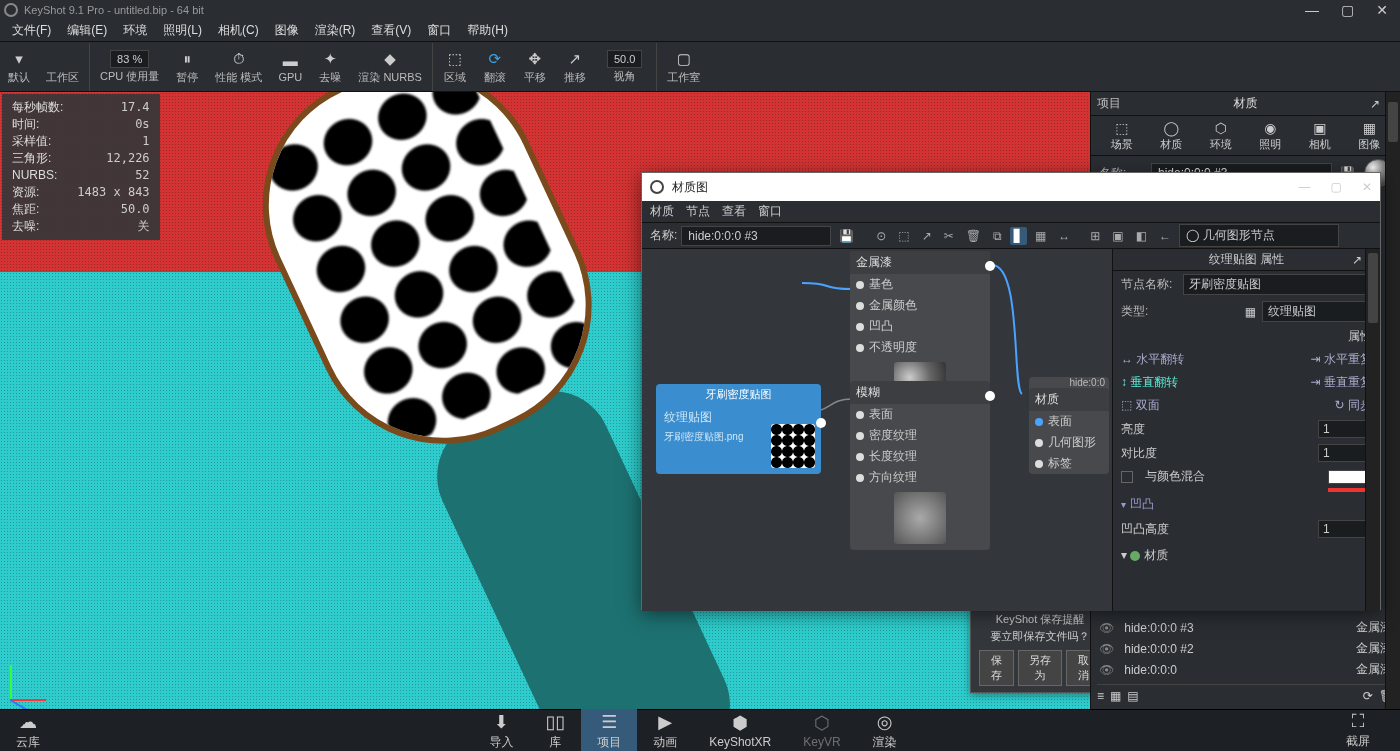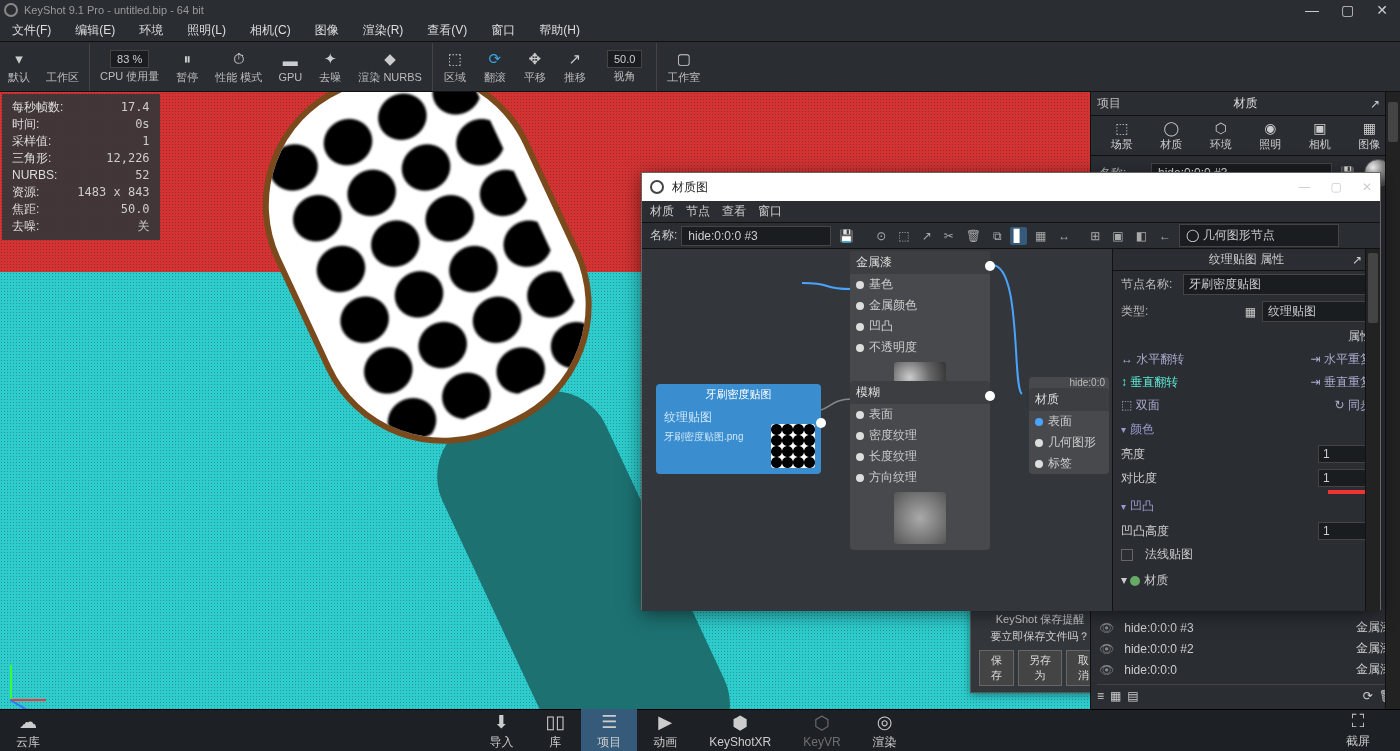--- a/index.html
+++ b/index.html
@@ -6,21 +6,21 @@
 body { background:#2a2e33; width:1400px; height:751px; overflow:hidden; position:relative; }
 
 
 .titlebar { height:20px; background:#2a2e33; display:flex; align-items:center; padding:0 4px; }
 .titlebar .logo { width:14px; height:14px; border-radius:50%; border:2px solid #888; margin-right:6px; }
 .titlebar .title { color:#999; font-size:11px; }
 .titlebar .winbtns { margin-left:auto; display:flex; gap:22px; color:#999; padding-right:8px;}
 .titlebar .winbtns span{font-size:14px;cursor:default;}
 
 
-.menubar { height:22px; background:#2a2e33; display:flex; align-items:center; padding:0 6px; gap:12px; border-bottom:1px solid #111;}
+.menubar { height:22px; background:#2a2e33; display:flex; align-items:center; padding:0 6px; gap:4px; border-bottom:1px solid #111;}
 .menubar .item { padding:2px 6px; color:#ddd; font-size:12px; }
 
 
 .toolbar { height:50px; background:#2a2e33; display:flex; align-items:center; border-bottom:1px solid #111;}
 .tool { display:flex; flex-direction:column; align-items:center; justify-content:center; padding:2px 8px; min-width:34px; height:48px; }
 .tool .ic { font-size:15px; height:20px; display:flex; align-items:center;}
 .tool .lbl { font-size:11px; color:#bbb; margin-top:1px;}
 .tool.sep { border-right:1px solid #444; padding-right:10px; margin-right:2px;}
 .tool.mini{min-width:40px;}
 .tool.active .ic{color:#3aa3e3;}
@@ -501,38 +501,38 @@
           <span style="margin-left:auto;color:#aac">⇥ 水平重复</span>
         </div>
       <div class="row2">
           <span style="color:#5eead4">↕ 垂直翻转</span>
           <span style="margin-left:auto;color:#aac">⇥ 垂直重复</span>
         </div>
       <div class="row2">
           <span style="color:#aac">⬚ 双面</span>
           <span style="margin-left:auto;color:#aac">↻ 同步</span>
         </div>
-      <div class="sect">颜色</div>
       <div class="row2">
           <span>亮度</span>
           <span style="margin-left:auto" class="smallinp">1</span>
         </div>
       <div class="row2">
           <span>对比度</span>
           <span style="margin-left:auto" class="smallinp">1</span>
         </div>
+      <div class="row2">
+          <span class="chk"></span>
+          <span>与颜色混合</span>
+          <span class="swatch" style="margin-left:auto"></span>
+        </div>
       <div class="redmark"></div>
       <div class="sect">凹凸</div>
       <div class="row2">
           <span>凹凸高度</span>
           <span style="margin-left:auto" class="smallinp">1</span>
-        </div>
-      <div class="row2">
-          <span class="chk"></span>
-          <span>法线贴图</span>
         </div>
       <div class="tree">
         <div class="ln root">▾ <span class="bullet"></span><span>材质</span></div>
       </div>
       <div class="vscroll">
           <div class="th" style="height:70px;top:4px;"></div>
         </div>
     </div>
   </div>
 </div>

